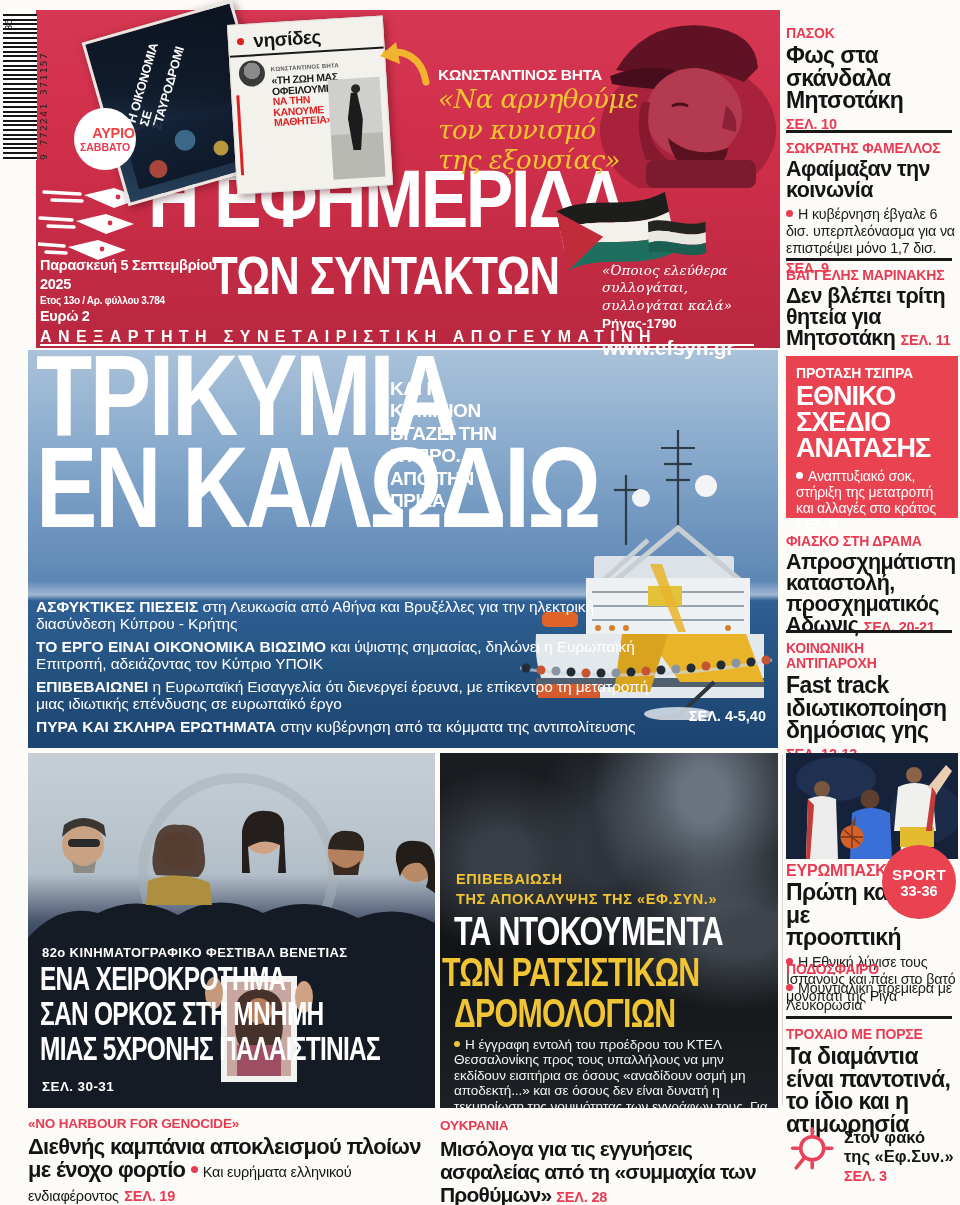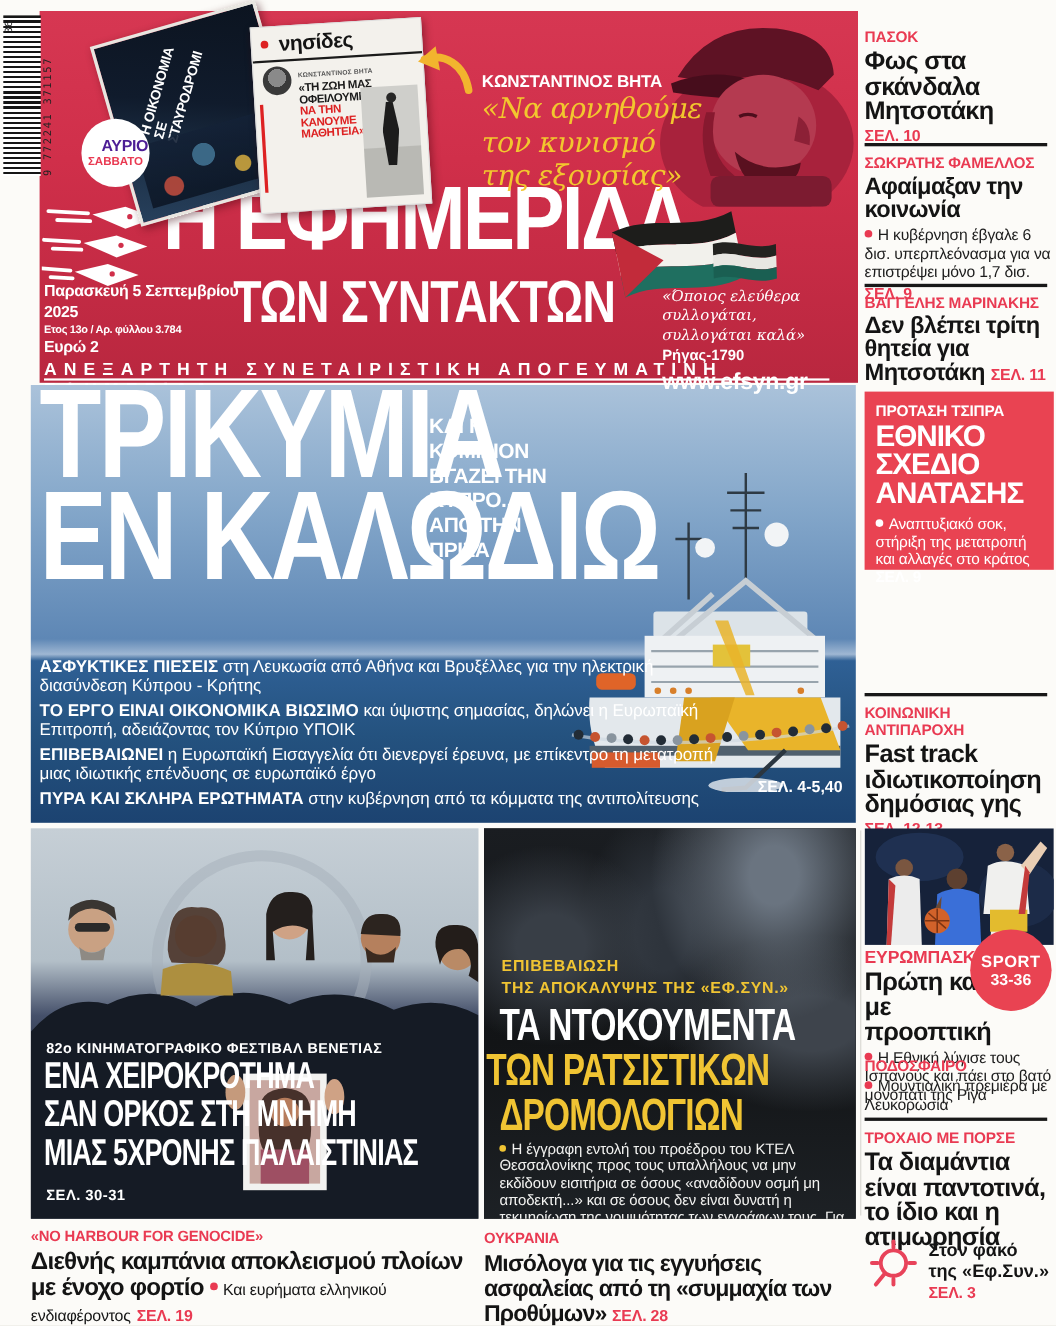--- a/index.html
+++ b/index.html
@@ -40,21 +40,21 @@
       <ellipse cx="118" cy="104" rx="48" ry="46" fill="#b43a50"></ellipse>
       <path d="M74 92 Q66 130 92 150 L70 150 Q58 118 66 92 Z" fill="#87192f"></path>
       <path d="M92 128 Q118 150 152 138 Q150 160 120 162 Q98 158 92 128 Z" fill="#59101f"></path>
       <path d="M150 96 Q162 104 160 122 L146 118 Z" fill="#8c2036"></path>
       <rect x="70" y="150" width="110" height="28" rx="8" fill="#7c1b30"></rect>
       <path d="M96 96 Q104 92 112 96" stroke="#4d0e1c" stroke-width="3" fill="none"></path>
     </svg>
 
     <div class="abs" style="left:38px;top:98px;width:62px;height:62px;border-radius:50%;background:#fff;z-index:6;
                 display:flex;flex-direction:column;align-items:center;justify-content:center;">
-      <span style="font-weight:bold;font-size:14.5px;color:#4c1d95;letter-spacing:-.3px;margin-left:17px;">ΑΥΡΙΟ</span>
+      <span style="font-weight:bold;font-size:14.5px;color:#ef4444;letter-spacing:-.3px;margin-left:17px;">ΑΥΡΙΟ</span>
       <span style="font-weight:bold;font-size:10.5px;color:var(--red);">ΣΑΒΒΑΤΟ</span>
     </div>
 
     <div class="abs" style="left:66px;top:8px;width:150px;height:164px;transform:rotate(-16deg);z-index:3;
                 background:linear-gradient(200deg,#0c1420 0%,#101b2c 45%,#1c2f45 70%,#27405c 100%);
                 box-shadow:2px 3px 8px rgba(60,0,10,.45);border:3px solid #e8e6e0;">
       <div class="abs" style="left:18px;top:84px;width:130px;transform:rotate(-58deg);transform-origin:left top;">
         <span style="color:#fff;font-weight:bold;font-size:12.5px;letter-spacing:-.3px;line-height:1.05;display:block;width:92px;">Η ΟΙΚΟΝΟΜΙΑ ΣΕ ΣΤΑΥΡΟΔΡΟΜΙ</span>
       </div>
       <div class="abs" style="left:12px;top:96px;width:120px;height:58px;
@@ -278,20 +278,25 @@
 
     <div class="abs" style="left:0;top:356px;width:172px;height:162px;background:var(--boxred);box-sizing:border-box;padding:9px 10px;">
       <div style="color:#fff;font-weight:bold;font-size:14px;letter-spacing:-.2px;">ΠΡΟΤΑΣΗ ΤΣΙΠΡΑ</div>
       <div style="color:#fff;font-weight:bold;font-size:27px;line-height:.96;letter-spacing:-1px;margin-top:3px;">ΕΘΝΙΚΟ ΣΧΕΔΙΟ ΑΝΑΤΑΣΗΣ</div>
       <div style="color:#fff;font-size:14px;line-height:1.16;margin-top:6px;letter-spacing:-.2px;">
         <span class="dot" style="background:#fff;"></span><span>Αναπτυξιακό σοκ, στήριξη της μετατροπή και αλλαγές στο κράτος</span>
         <b>ΣΕΛ. 9</b>
       </div>
     </div>
 
+    <div class="abs" style="left:0;top:534px;width:172px;">
+      <div class="k">ΦΙΑΣΚΟ ΣΤΗ ΔΡΑΜΑ</div>
+      <div class="t" style="margin-top:3px;"><span>Απροσχημάτιστη καταστολή, προσχηματικός Αδωνις</span>
+        <span class="pg">ΣΕΛ. 20-21</span></div>
+    </div>
 
     <div class="abs dvd" style="left:0;top:630px;"></div>
 
     <div class="abs" style="left:0;top:641px;width:172px;">
       <div class="k" style="width:120px;">ΚΟΙΝΩΝΙΚΗ ΑΝΤΙΠΑΡΟΧΗ</div>
       <div class="t" style="margin-top:3px;font-size:23px;">Fast track ιδιωτικοποίηση δημόσιας γης</div>
       <div class="pg" style="margin-top:4px;">ΣΕΛ. 12-13</div>
     </div>
 
     <svg class="abs" style="left:0;top:753px;width:172px;height:106px;" viewBox="0 0 172 106">

